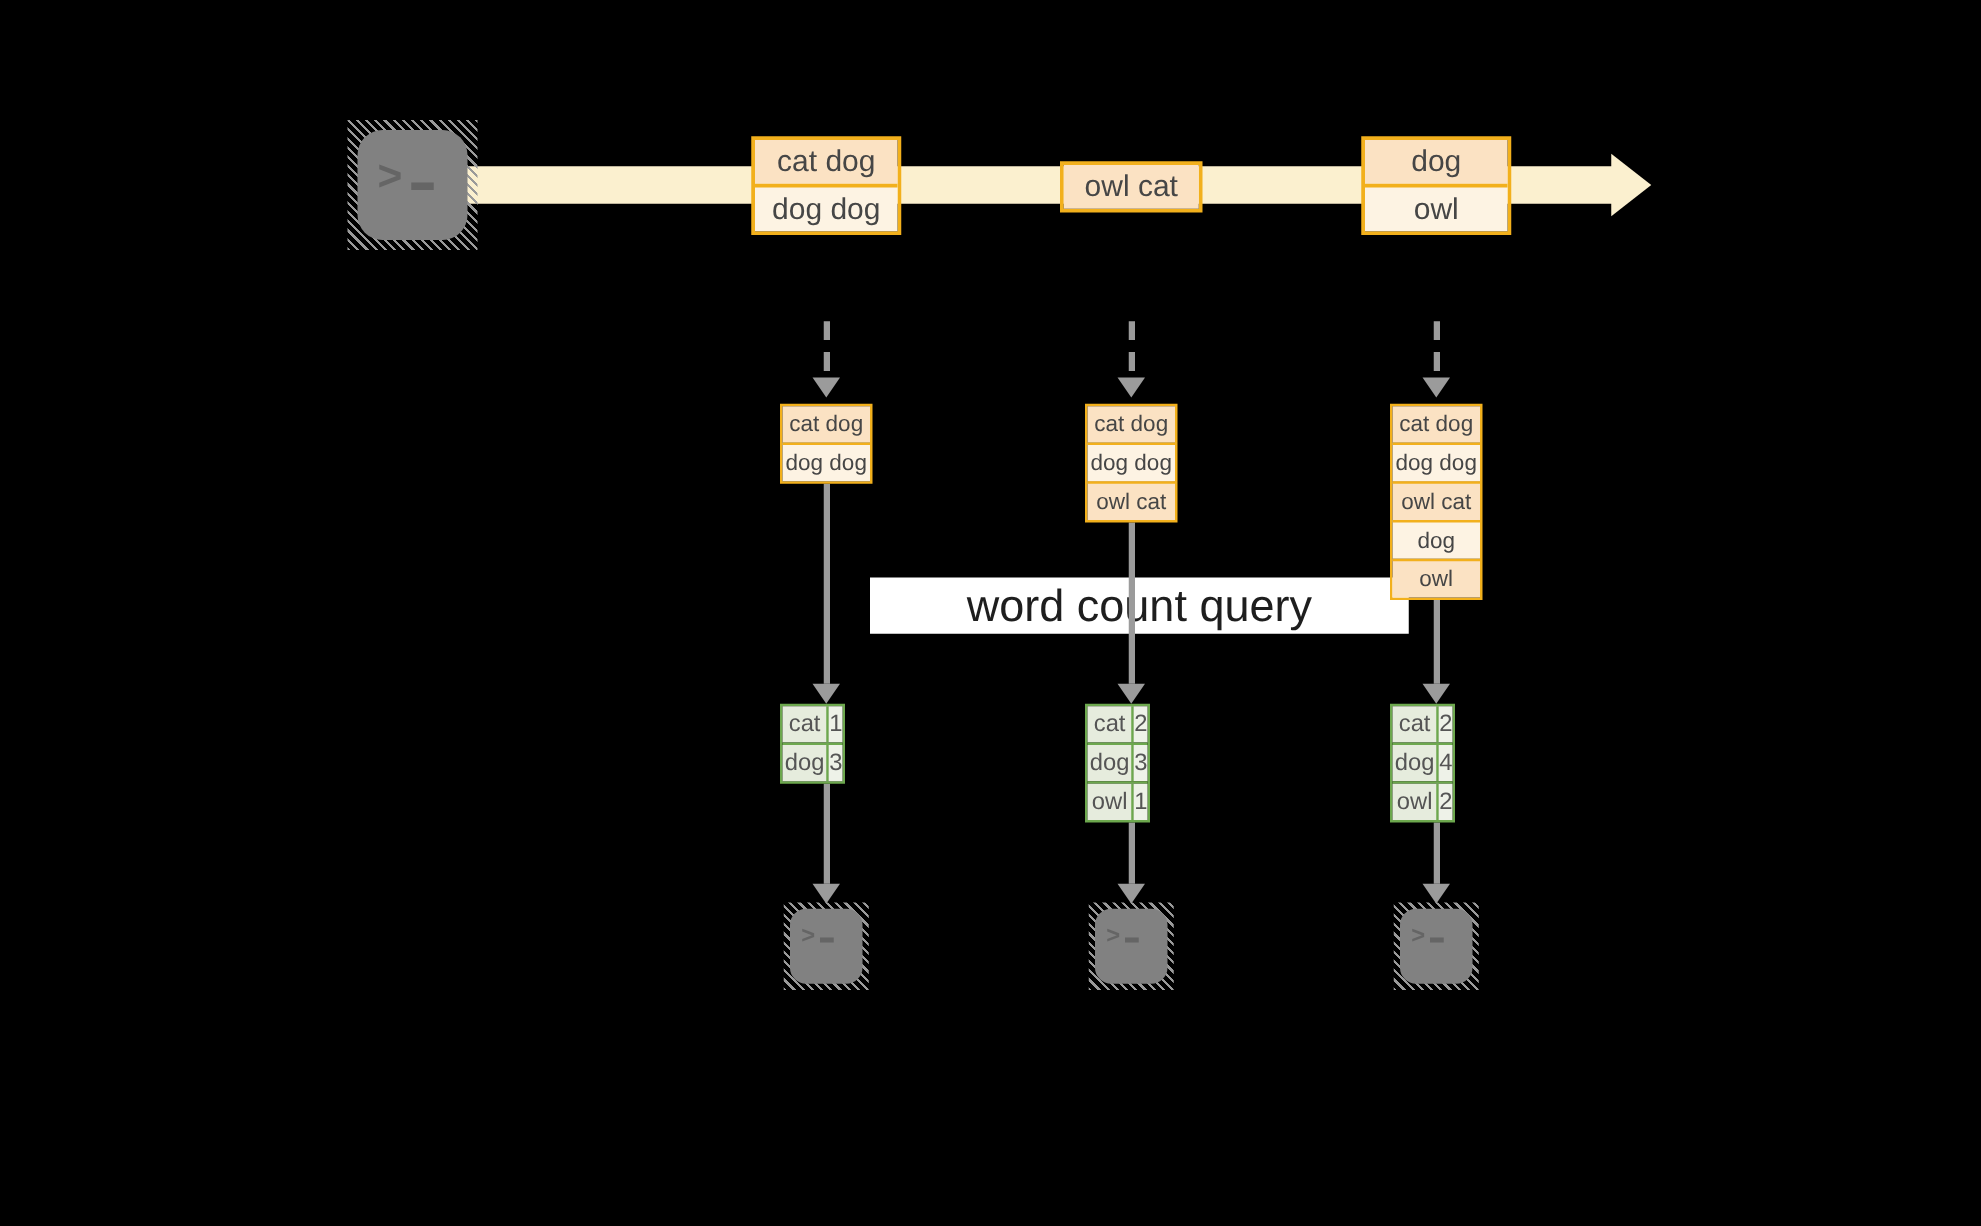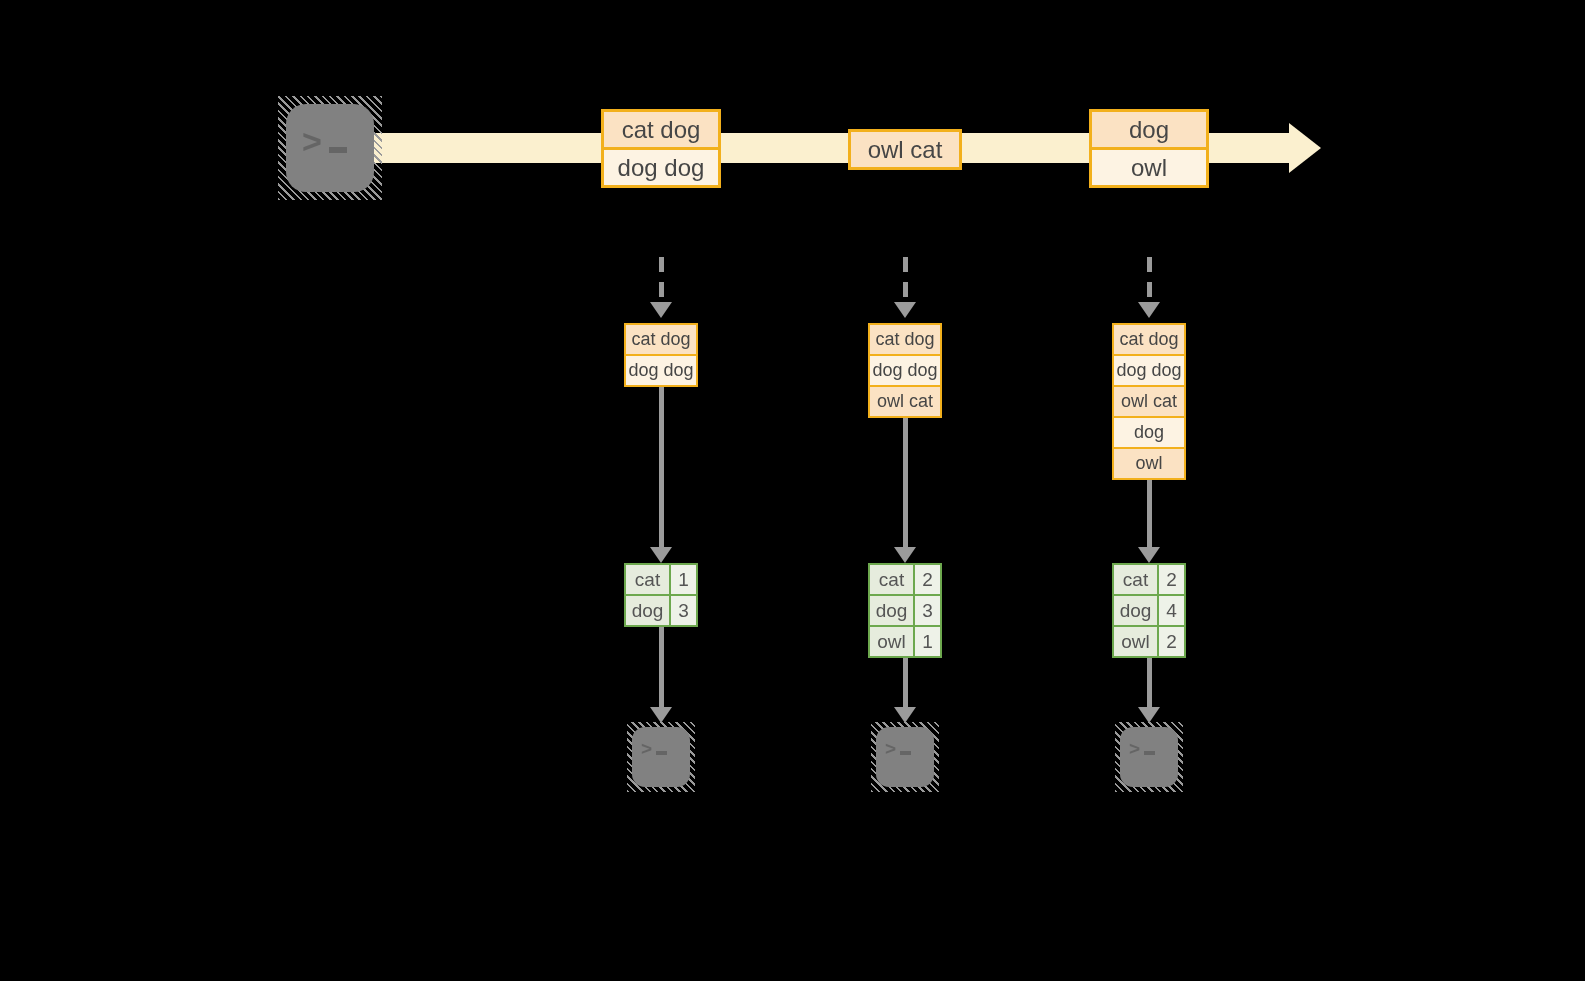--- a/index.html
+++ b/index.html
@@ -41,21 +41,21 @@
   
   .msg-group{position:absolute;z-index:3;border:3px solid var(--amber);display:flex;flex-direction:column;box-sizing:border-box;}
   .msg-row{display:flex;align-items:center;justify-content:center;font-size:24px;color:var(--ink);}
   .msg-row + .msg-row{border-top:3px solid var(--amber);}
   .tone-peach{background:var(--peach);}
   .tone-cream{background:var(--cream);}
   .stack{position:absolute;z-index:3;width:74px;border:2px solid var(--amber);box-sizing:border-box;display:flex;flex-direction:column;}
   .stack-row{height:29px;display:flex;align-items:center;justify-content:center;font-size:18px;color:var(--ink);}
   .stack-row + .stack-row{border-top:2px solid var(--amber);}
   
-  .wtable{position:absolute;z-index:3;width:74px;border:2px solid var(--green);box-sizing:border-box;display:flex;flex-direction:column;text-align:right;}
+  .wtable{position:absolute;z-index:3;width:52px;border:2px solid var(--green);box-sizing:border-box;display:flex;flex-direction:column;text-align:right;}
   .wrow{display:flex;height:29px;}
   .wrow + .wrow{border-top:2px solid var(--green);}
   .wcell{display:flex;align-items:center;justify-content:center;font-size:19px;color:#555;}
   .wcell-word{width:43px;border-right:2px solid var(--green);background:var(--cell-word);}
   .wcell-count{flex:1;background:var(--cell-count);}
   
   .vline{position:absolute;width:5px;background:var(--gray);z-index:2;}
   .vdash{position:absolute;width:5px;z-index:2;
     background:repeating-linear-gradient(to bottom,var(--gray) 0 15px,rgba(0,0,0,0) 15px 25px);}
   .ahead{position:absolute;width:0;height:0;z-index:2;
@@ -85,20 +85,23 @@
       </div>
       <div class="msg-group" style="left: 848px; top: 129px; width: 114px;">
         <div class="msg-row tone-peach" style="height: 35px;">owl cat</div>
       </div>
       <div class="msg-group" style="left: 1089px; top: 109px; width: 120px;">
         <div class="msg-row tone-peach" style="height: 35px;">dog</div>
         <div class="msg-row tone-cream" style="height: 35px;">owl</div>
       </div>
     </div>
 
+  <div class="banner">
+    <span>word count query</span>
+  </div>
 
   <div id="columns">
       <div class="vdash" style="left: 658.5px; top: 257px; height: 44px;"></div>
       <div class="ahead" style="left: 650px; top: 302px;"></div>
       <div class="stack" style="left: 624px; top: 323px;">
         <div class="stack-row tone-peach">cat dog</div>
         <div class="stack-row tone-cream">dog dog</div>
       </div>
       <div class="vline" style="left: 658.5px; top: 387px; height: 160px;"></div>
       <div class="ahead" style="left: 650px; top: 547px;"></div>

